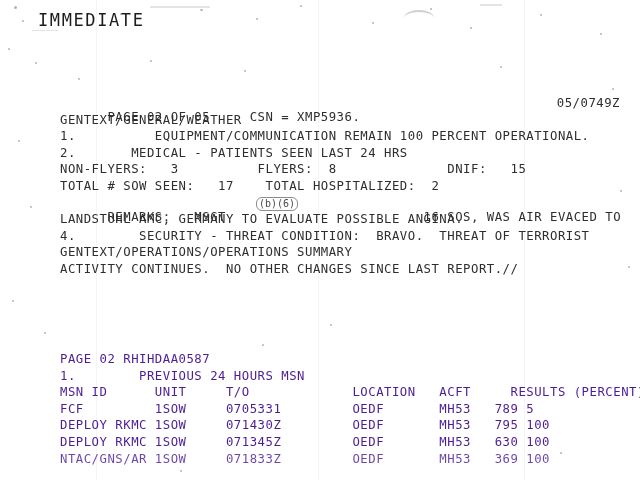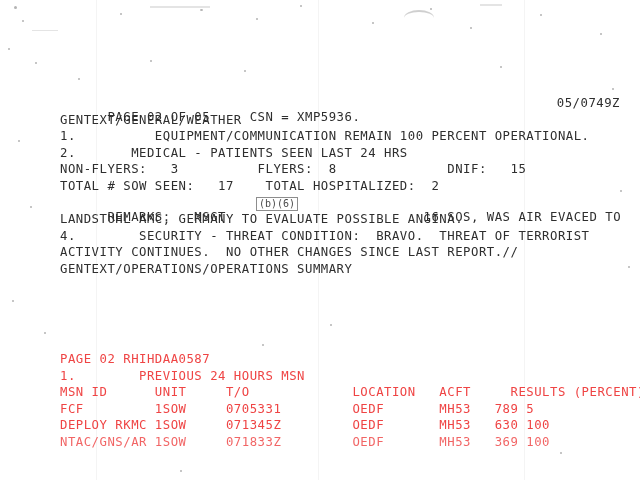--- a/index.html
+++ b/index.html
@@ -92,40 +92,41 @@
     position: absolute;
     left: 60px;
     top: 352px;
     width: 570px;
   }
   #table-block .row {
     height: 16.6px;
     white-space: pre;
     font-size: 12.3px;
     letter-spacing: .5px;
-    color: #ef4444;
+    color: #4c1d95;
   }
   .faded {
     opacity: .82;
   }
   
   .streak {
     position: absolute;
     top: 0;
     width: 1px;
     height: 480px;
     background: rgba(0,0,0,0.045);
     pointer-events: none;
   }
 </style>
 </head>
 <body>
 
 <div id="page">
 
+  <div class="doc-text" id="classification">IMMEDIATE</div>
 
   <div class="speckle" style="left:14px;  top:6px;   width:3px; height:3px;"></div>
   <div class="speckle" style="left:22px;  top:20px;  width:2px; height:2px;"></div>
   <div class="speckle" style="left:8px;   top:48px;  width:2px; height:2px;"></div>
   <div class="speckle" style="left:35px;  top:62px;  width:2px; height:2px;"></div>
   <div class="speckle" style="left:120px; top:13px;  width:2px; height:2px;"></div>
   <div class="speckle" style="left:200px; top:9px;   width:3px; height:2px;"></div>
   <div class="speckle" style="left:256px; top:18px;  width:2px; height:2px;"></div>
   <div class="speckle" style="left:300px; top:5px;   width:2px; height:2px;"></div>
   <div class="speckle" style="left:372px; top:22px;  width:2px; height:2px;"></div>
@@ -166,31 +167,32 @@
     </div>
 
     <div class="row">GENTEXT/GENERAL/WEATHER</div>
     <div class="row">1.          EQUIPMENT/COMMUNICATION REMAIN 100 PERCENT OPERATIONAL.</div>
     <div class="row">2.       MEDICAL - PATIENTS SEEN LAST 24 HRS</div>
     <div class="row">NON-FLYERS:   3          FLYERS:  8              DNIF:   15</div>
     <div class="row">TOTAL # SOW SEEN:   17    TOTAL HOSPITALIZED:  2</div>
 
     <div class="row">
       <span>REMARKS:   MSGT                         16 SOS, WAS AIR EVACED TO</span>
-      <span class="redaction" style="position:absolute; left:196px; top:1px;">(b)(6)</span>
+      <span class="redaction" style="position:absolute; left:196px; top:1px;border-radius:6px;">(b)(6)</span>
     </div>
 
     <div class="row">LANDSTUHL AMC, GERMANY TO EVALUATE POSSIBLE ANGINA.</div>
     <div class="row">4.        SECURITY - THREAT CONDITION:  BRAVO.  THREAT OF TERRORIST</div>
+    <div class="row">GENTEXT/OPERATIONS/OPERATIONS SUMMARY</div>
     <div class="row">ACTIVITY CONTINUES.  NO OTHER CHANGES SINCE LAST REPORT.//</div>
-    <div class="row">GENTEXT/OPERATIONS/OPERATIONS SUMMARY</div>
   </div>
 
   <div id="table-block">
     <div class="row">PAGE 02 RHIHDAA0587</div>
     <div class="row">1.        PREVIOUS 24 HOURS MSN</div>
     <div class="row">MSN ID      UNIT     T/O             LOCATION   ACFT     RESULTS (PERCENT)</div>
     <div class="row">FCF         1SOW     0705331         OEDF       MH53   789 5</div>
+    <div class="row">DEPLOY RKMC 1SOW     071430Z         OEDF       MH53   795 100</div>
     <div class="row">DEPLOY RKMC 1SOW     071345Z         OEDF       MH53   630 100</div>
     <div class="row faded">NTAC/GNS/AR 1SOW     071833Z         OEDF       MH53   369 100</div>
   </div>
 
 </div>
 
 </body></html>

